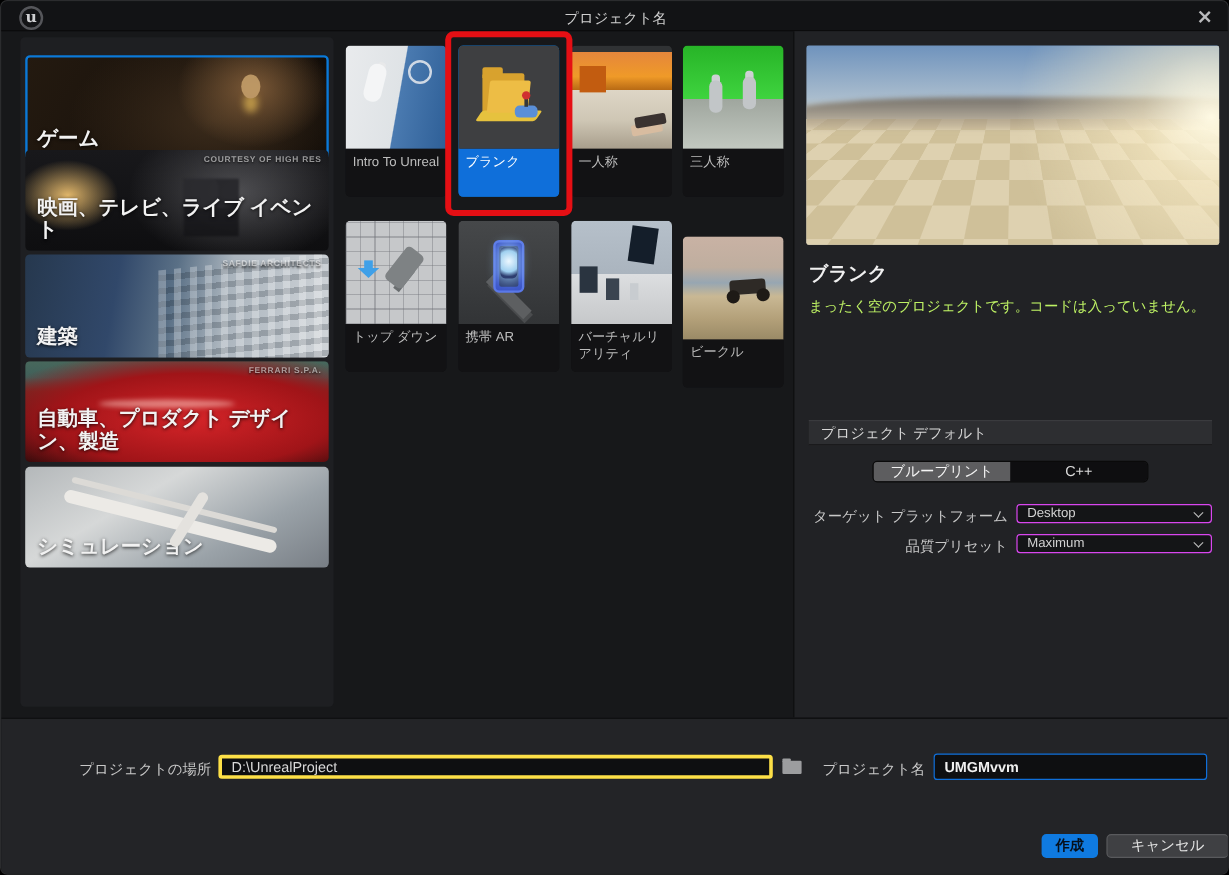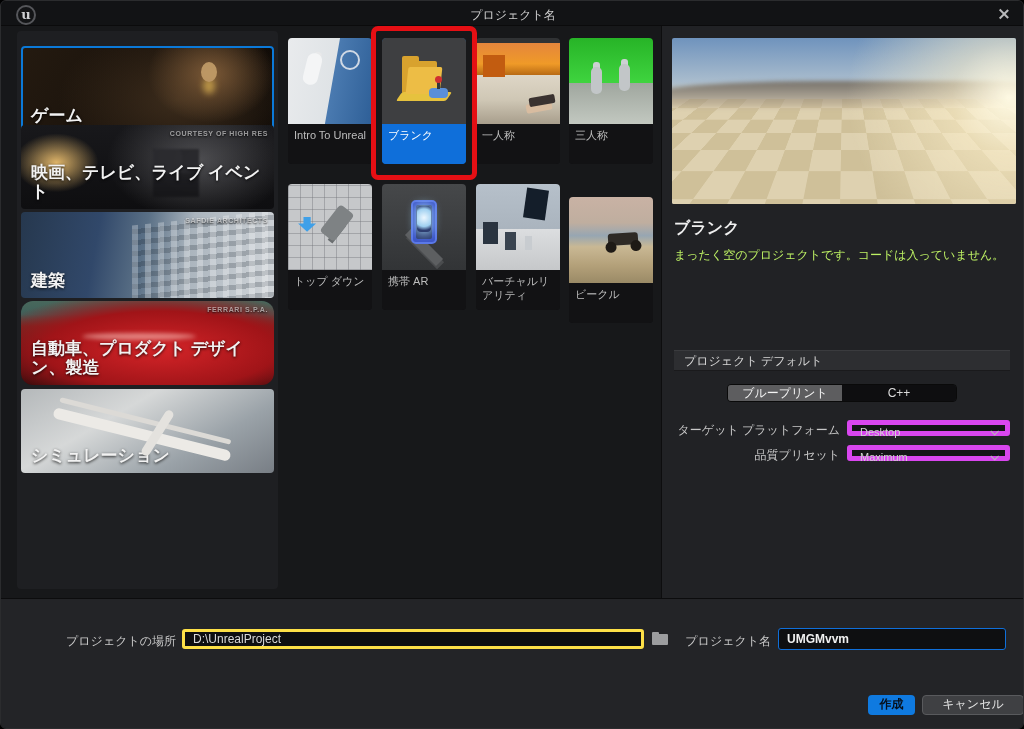--- a/index.html
+++ b/index.html
@@ -31,21 +31,21 @@
   .cat-tile.selected { outline:2px solid #0b79d8; outline-offset:-2px;margin-top:12px; }
   .cat-label { position:absolute; left:10px; bottom:7px; color:#f2f2f2; font-size:17px;
                font-weight:bold; text-shadow:0 1px 3px rgba(0,0,0,.85); line-height:1.15;
                padding-right:8px; }
   .cat-credit { position:absolute; right:6px; top:5px; color:rgba(255,255,255,.55);
                 font-size:7px; font-weight:bold; letter-spacing:.6px;
                 text-shadow:0 1px 2px rgba(0,0,0,.8); }
   #cat-games { top:3px;  height:87px; }
   #cat-film  { top:94px; height:84px; }
   #cat-arch  { top:181px;height:86px; }
-  #cat-auto  { top:270px;height:84px;border-radius:12px; }
+  #cat-auto  { top:270px;height:84px; }
   #cat-sim   { top:358px;height:84px; }
 
   .art-games { background:
       radial-gradient(90px 70px at 75% 32%, #7a5836 0%, rgba(122,88,54,0) 70%),
       radial-gradient(150px 95px at 62% 62%, #3c2c1c 0%, rgba(60,44,28,0) 80%),
       linear-gradient(120deg,#241a10 0%,#17100a 60%,#0d0906 100%); }
   .art-games::before { content:''; position:absolute; left:71%; top:18%; width:16px; height:20px;
       border-radius:50%; background:#c9a36d; box-shadow:0 14px 6px -2px #c8a14c; opacity:.85; }
   .art-film { background:
       radial-gradient(60px 42px at 14% 45%, rgba(235,190,110,.95), rgba(235,190,110,0) 70%),
@@ -179,21 +179,21 @@
       background:#2d2e31; border-top:1px solid #3a3b3e; border-bottom:1px solid #1a1a1c;
       color:#d6d6d6; font-size:12px; line-height:20px; padding-left:10px; }
   .segmented { position:absolute; left:65px; top:358px; width:230px; height:18px;
       border-radius:4px; overflow:hidden; border:1px solid #0a0a0a; display:flex; }
   .seg-btn { flex:1; font-size:12px; text-align:center; line-height:16px; cursor:pointer; }
   .seg-btn.on  { background:#5d5d5f; color:#f4f4f4; }
   .seg-btn.off { background:#0e0e10; color:#dcdcdc; }
   .form-label { position:absolute; left:0; width:178px; text-align:right; color:#c8c8c8;
       font-size:12px; }
   .dropdown { position:absolute; left:185px; width:163px; height:16px; background:#141517;
-      border:5px solid #d946ef; border-radius:3px; color:#d2d2d2; font-size:11px;
+      border:1px solid #d946ef; border-radius:3px; color:#d2d2d2; font-size:11px;
       line-height:14px; padding-left:8px; cursor:pointer; }
   .chev { position:absolute; right:8px; top:4px; width:6px; height:6px;
       border-right:1.5px solid #b8b8b8; border-bottom:1.5px solid #b8b8b8;
       transform:rotate(45deg) translateY(-1px); }
   .row-platform .form-label { top:396px; } .row-platform .dropdown { top:394px; }
   .row-quality  .form-label { top:421px; } .row-quality  .dropdown { top:419px; }
 
   
   .footer { position:absolute; left:0; top:597px; width:1024px; height:132px;
       background:#232427; border-top:1px solid #0c0c0d; }

